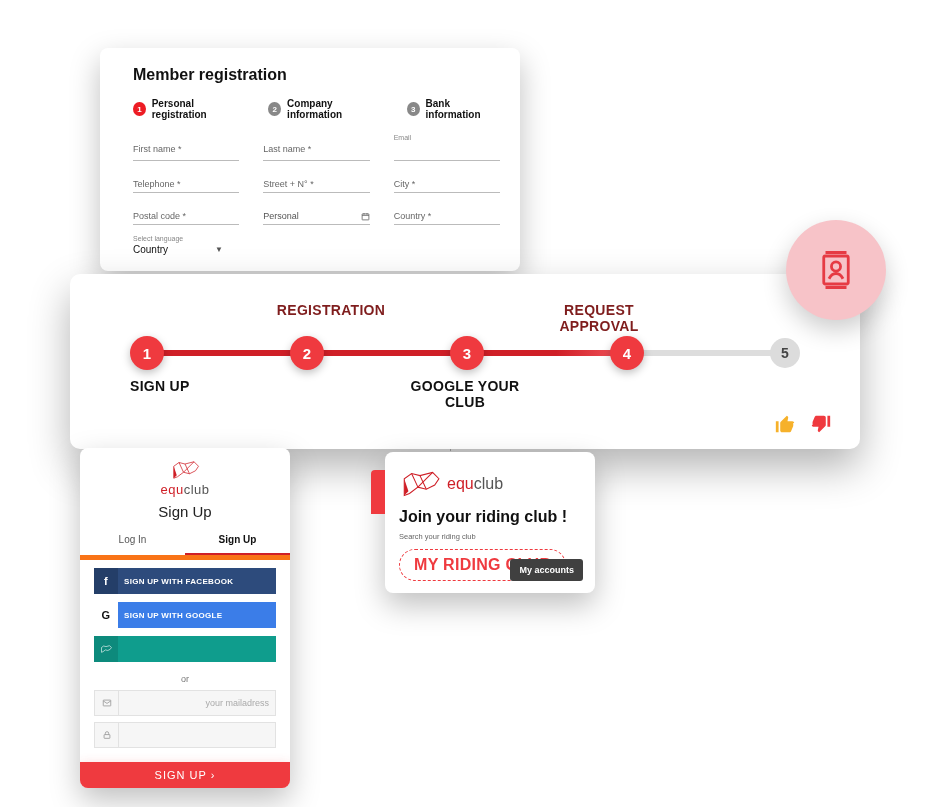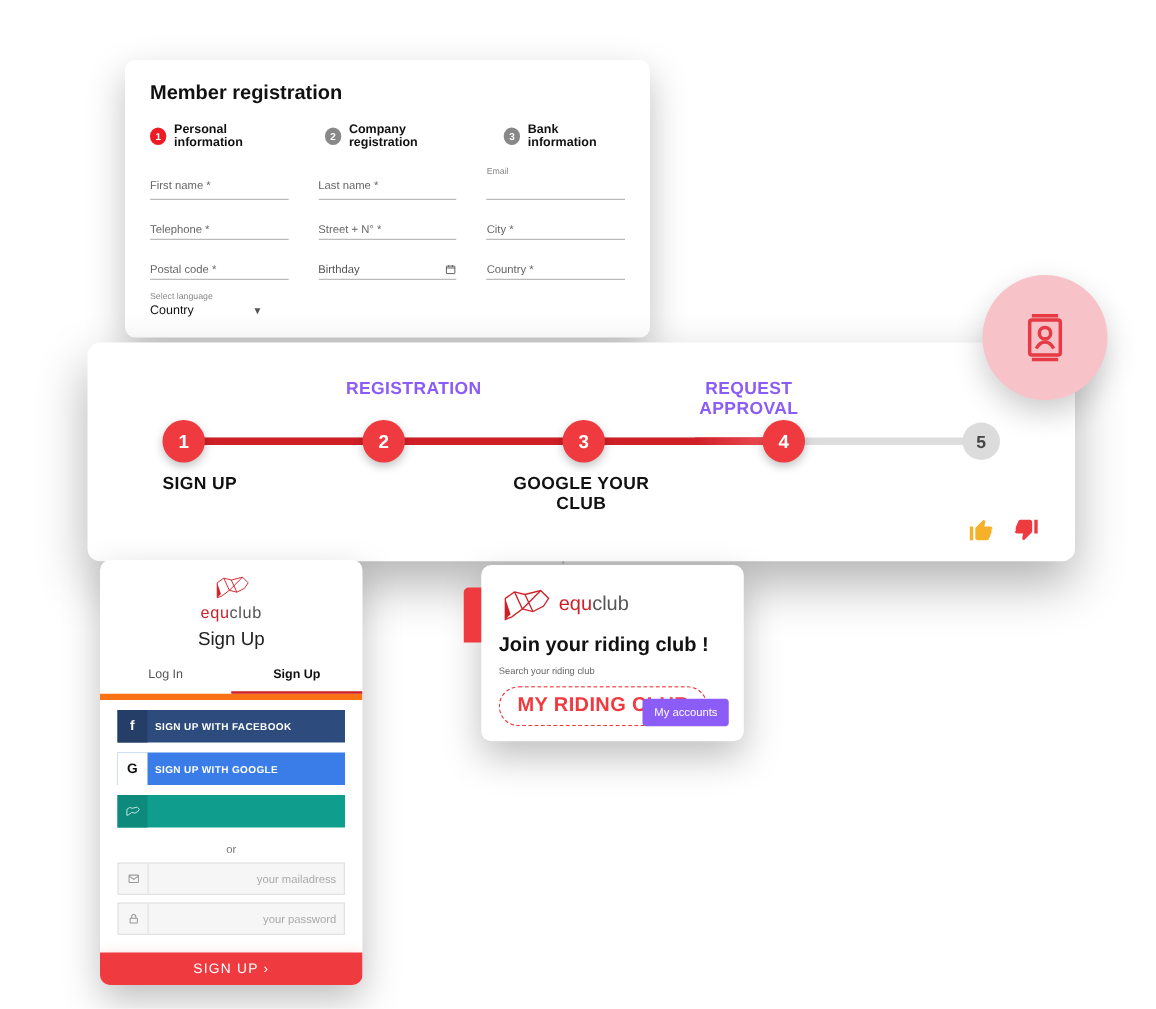--- a/index.html
+++ b/index.html
@@ -16,21 +16,21 @@
     border-radius: 8px;
     box-shadow: 0 12px 30px rgba(0,0,0,0.25);
   }
 
   
   .reg-card {
     position: absolute;
     left: 100px;
     top: 48px;
     width: 420px;
-    padding: 18px 20px 14px 20px;
+    padding: 18px 20px 14px 33px;
   }
   .reg-title { font-size: 16px; font-weight: 700; color:#111; margin-bottom: 14px; }
   .reg-steps { display:flex; gap:26px; align-items:center; margin-bottom:14px; font-size:10px; }
   .reg-step { display:flex; align-items:center; gap:6px; font-weight:700; color:#111; }
   .reg-step .circ { width:14px; height:14px; border-radius:50%; background:#888; color:#fff; display:flex; align-items:center; justify-content:center; font-size:8px; font-weight:700;}
   .reg-step.active .circ { background:#ed1c24; }
   .reg-grid { display:grid; grid-template-columns:1fr 1fr 1fr; gap:12px 24px; }
   .reg-input { border:none; border-bottom:1px solid #bbb; font-size:9px; color:#555; padding:6px 0 3px 0; background:transparent; width:100%; }
   .reg-input::placeholder { color:#666; }
   .reg-label-tiny { font-size:7px; color:#888; display:block; }
@@ -61,21 +61,21 @@
     color:#e63b44;
   }
 
   .flow-inner { position:relative; padding:34px 40px 16px 40px; height:100%; }
   .step-line { position:absolute; left:75px; right:75px; top:76px; height:6px; background:#ddd; }
   .step-line .prog { position:absolute; left:0; top:0; height:100%; background:#cf1f27; width: calc((100% / 4) * 3); }
   .step-line .prog::after{ content:""; position:absolute; right:-1px; top:0; height:100%; width:70px; background:linear-gradient(90deg,#cf1f27, #f3565d);}
   .step-nodes { position:absolute; left:60px; right:60px; top:62px; display:flex; justify-content:space-between; }
   .node { width:34px; height:34px; border-radius:50%; background:#ef3a3f; color:#fff; font-weight:700; display:flex; align-items:center; justify-content:center; font-size:15px; box-shadow:0 3px 8px rgba(0,0,0,0.25);}
   .node.gray { background:#dcdcdc; color:#444; box-shadow:none; width:30px; height:30px; font-size:14px; margin-top:2px;}
-  .top-labels { position:absolute; left:60px; right:60px; top:28px; display:flex; justify-content:space-between; font-weight:800; font-size:14px; letter-spacing:.3px; color:#8b5cf6; }
+  .top-labels { position:absolute; left:60px; right:60px; top:28px; display:flex; justify-content:space-between; font-weight:800; font-size:14px; letter-spacing:.3px; color:#7f1d1d; }
   .top-labels span { width:140px; text-align:center; }
   .bot-labels { position:absolute; left:60px; right:60px; top:104px; display:flex; justify-content:space-between; font-weight:800; font-size:14px; letter-spacing:.3px; color:#111; }
   .bot-labels span { width:180px; text-align:center; }
   .thumbs { position:absolute; right:28px; bottom:14px; display:flex; gap:14px; align-items:center; }
 
   
   .dotline { position:absolute; width:0; border-left:1px dashed #bbb; }
 
   
   .signup-card {
@@ -117,43 +117,43 @@
     top: 452px;
     width: 210px;
     padding: 16px 14px 12px 14px;
   }
   .club-logo-row{ display:flex; align-items:center; gap:6px; margin-bottom:8px; }
   .club-brand { font-size:16px; color:#555; }
   .club-brand b{ color:#cf1f27; font-weight:500; }
   .club-title { font-size:16px; font-weight:800; color:#111; margin-bottom:6px; }
   .club-sub { font-size:7.5px; color:#666; margin-bottom:8px; }
   .club-chip { display:inline-block; border:1.5px dashed #ef3a3f; color:#ef3a3f; border-radius:16px; padding:6px 14px; font-size:16px; font-weight:700; letter-spacing:.3px;}
-  .accounts-btn { position:absolute; right:12px; bottom:12px; background:#8b5cf6; color:#fff; font-size:9px; font-weight:400; padding:6px 9px; border-radius:3px; }
+  .accounts-btn { position:absolute; right:12px; bottom:12px; background:#404040; color:#fff; font-size:9px; font-weight:700; padding:6px 9px; border-radius:3px; }
   .club-red-strip{ position:absolute; left:-14px; top:18px; width:14px; height:44px; background:#ef3a3f; border-top-left-radius:4px; }
 
   
 </style>
 </head>
 <body>
 
 <div class="dotline" style="left:232px; top:280px; height:62px;"></div>
 <div class="dotline" style="left:160px; top:394px; height:58px;"></div>
 <div class="dotline" style="left:450px; top:394px; height:62px;"></div>
 
 <div class="card reg-card">
   <div class="reg-title">Member registration</div>
 
   <div class="reg-steps">
     <div class="reg-step active">
       <span class="circ">1</span>
-      <span>Personal information</span>
+      <span>Personal registration</span>
     </div>
     <div class="reg-step">
       <span class="circ">2</span>
-      <span>Company registration</span>
+      <span>Company information</span>
     </div>
     <div class="reg-step">
       <span class="circ">3</span>
       <span>Bank information</span>
     </div>
   </div>
 
   <div class="reg-grid">
     <input class="reg-input" placeholder="First name *" style="">
     <input class="reg-input" placeholder="Last name *" style="">
@@ -161,21 +161,21 @@
       <span class="reg-label-tiny">Email</span>
       <input class="reg-input" style="margin-top: -2px;">
     </div>
 
     <input class="reg-input" placeholder="Telephone *" style="">
     <input class="reg-input" placeholder="Street + N° *" style="">
     <input class="reg-input" placeholder="City *" style="">
 
     <input class="reg-input" placeholder="Postal code *" style="">
     <div class="reg-input" style="display:flex;justify-content:space-between;align-items:center;">
-      <span>Birthday</span>
+      <span>Personal</span>
       <svg width="9" height="9" viewBox="0 0 24 24" fill="none" stroke="#555" stroke-width="2">
           <rect x="3" y="5" width="18" height="16" rx="1"></rect>
           <path d="M3 9h18M8 3v4M16 3v4"></path>
         </svg>
     </div>
     <input class="reg-input" placeholder="Country *" style="">
   </div>
 
   <div style="margin-top:10px">
     <span class="reg-label-tiny">Select language</span>
@@ -281,21 +281,20 @@
     </span>
     <input placeholder="your mailadress" style="">
   </div>
   <div class="sinput">
     <span class="ic">
       <svg width="10" height="10" viewBox="0 0 24 24" fill="none" stroke="#999" stroke-width="2">
           <rect x="5" y="11" width="14" height="9" rx="1"></rect>
           <path d="M8 11V8a4 4 0 0 1 8 0v3"></path>
         </svg>
     </span>
-    <input placeholder="your password" style="">
   </div>
 
   <div class="signup-btn">
     <span>SIGN UP </span><span>›</span>
   </div>
 </div>
 
 <div class="card club-card">
   <div class="club-red-strip"></div>
 

